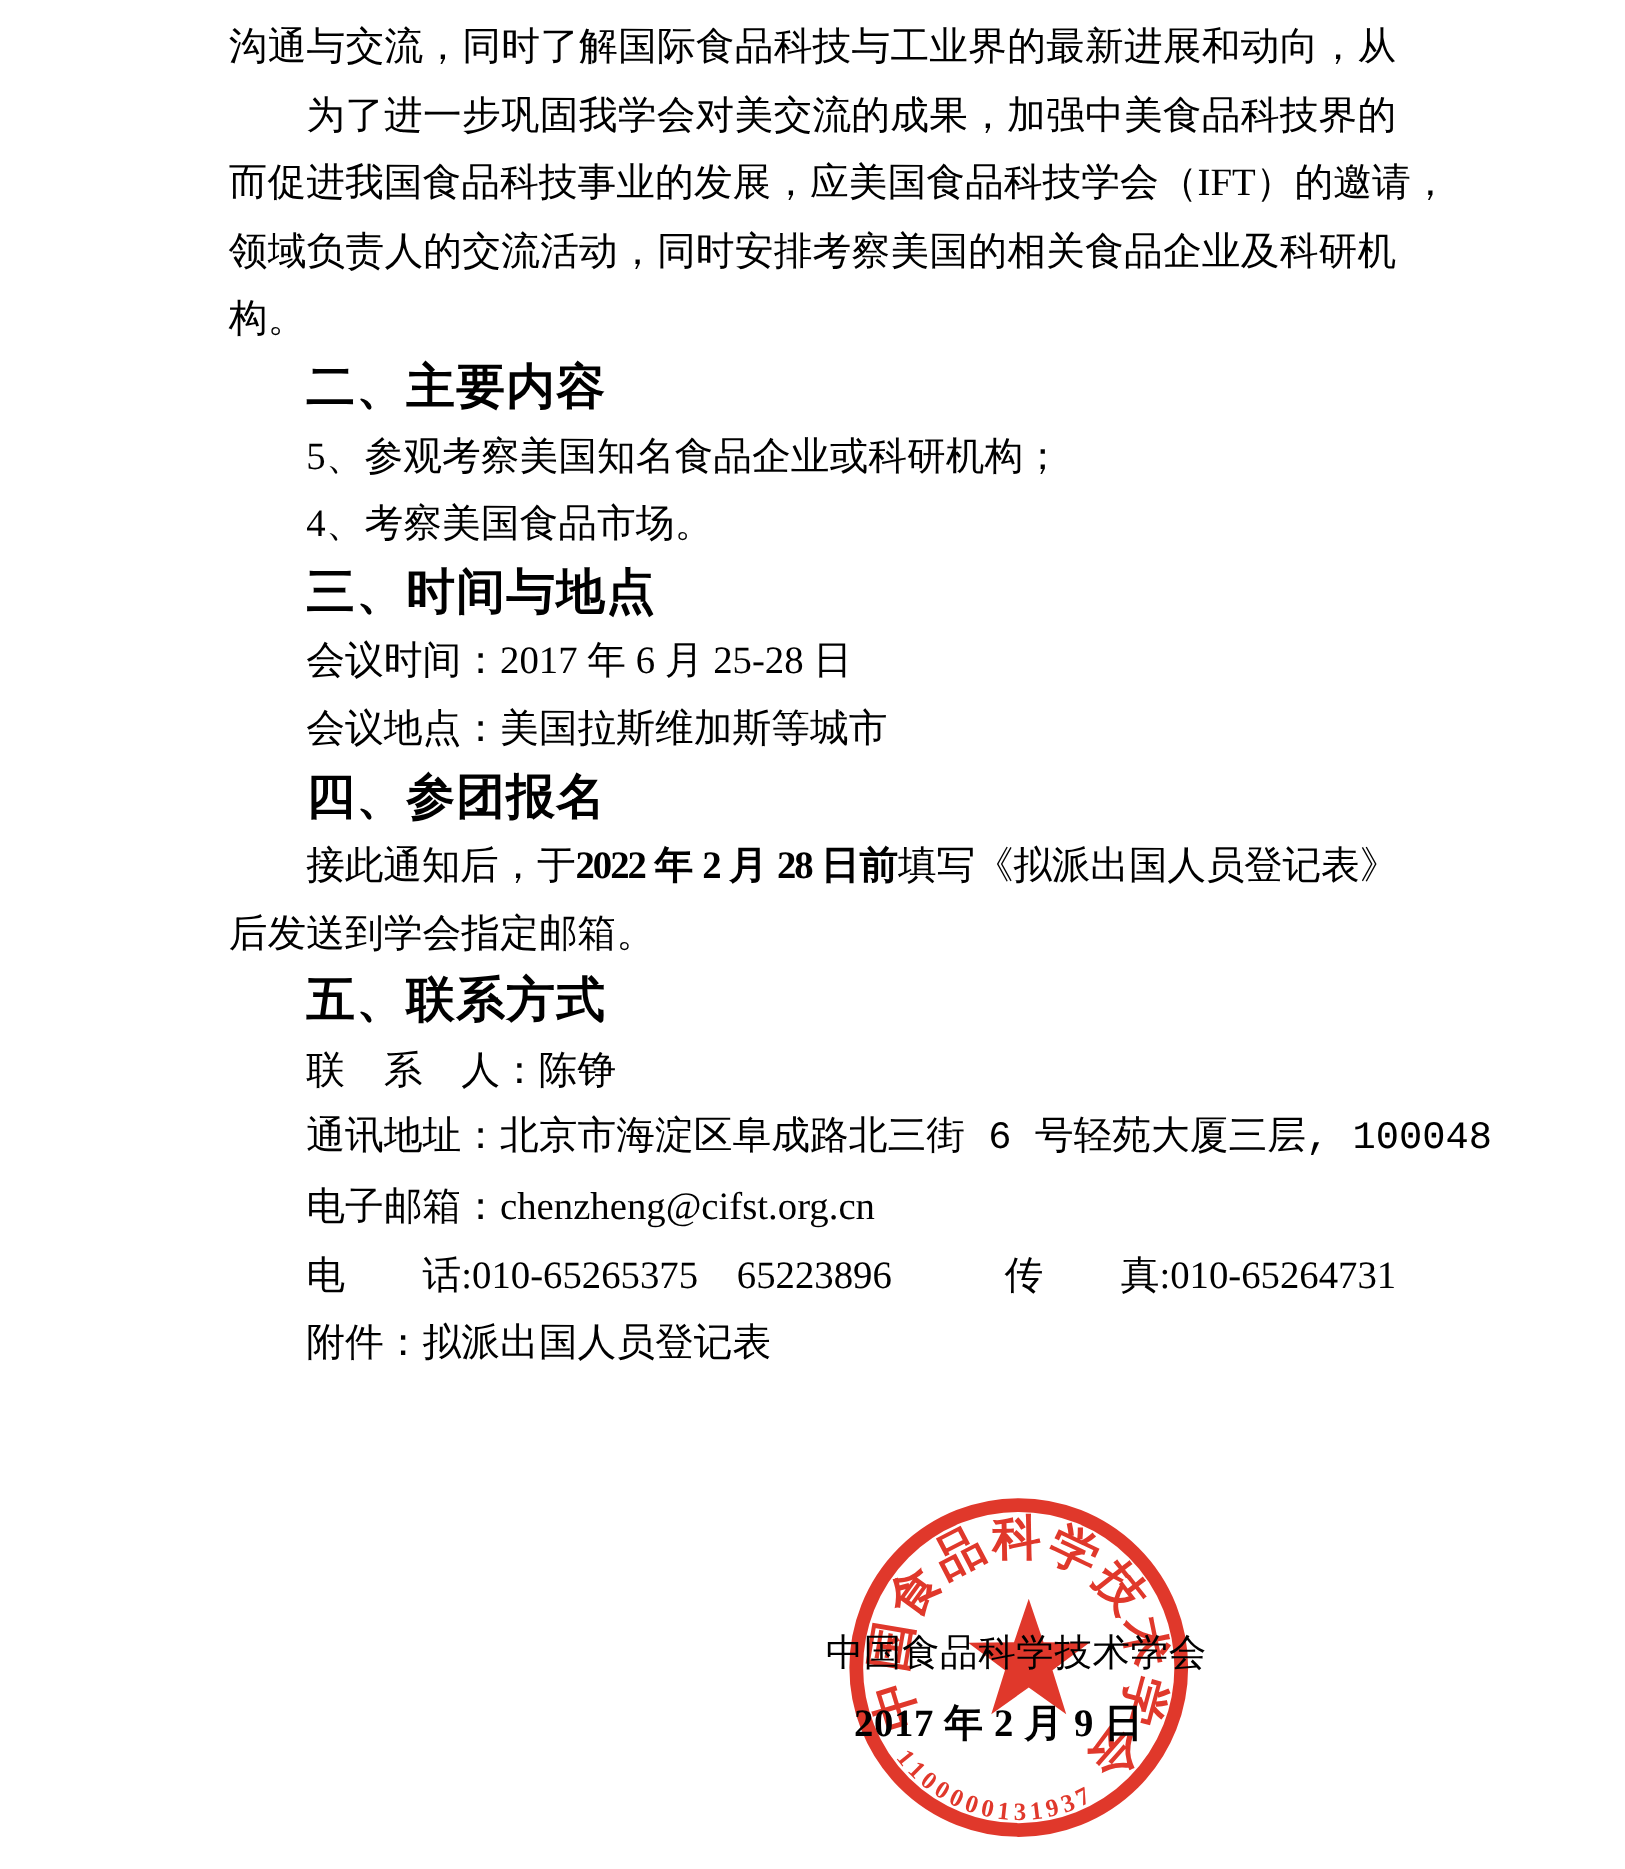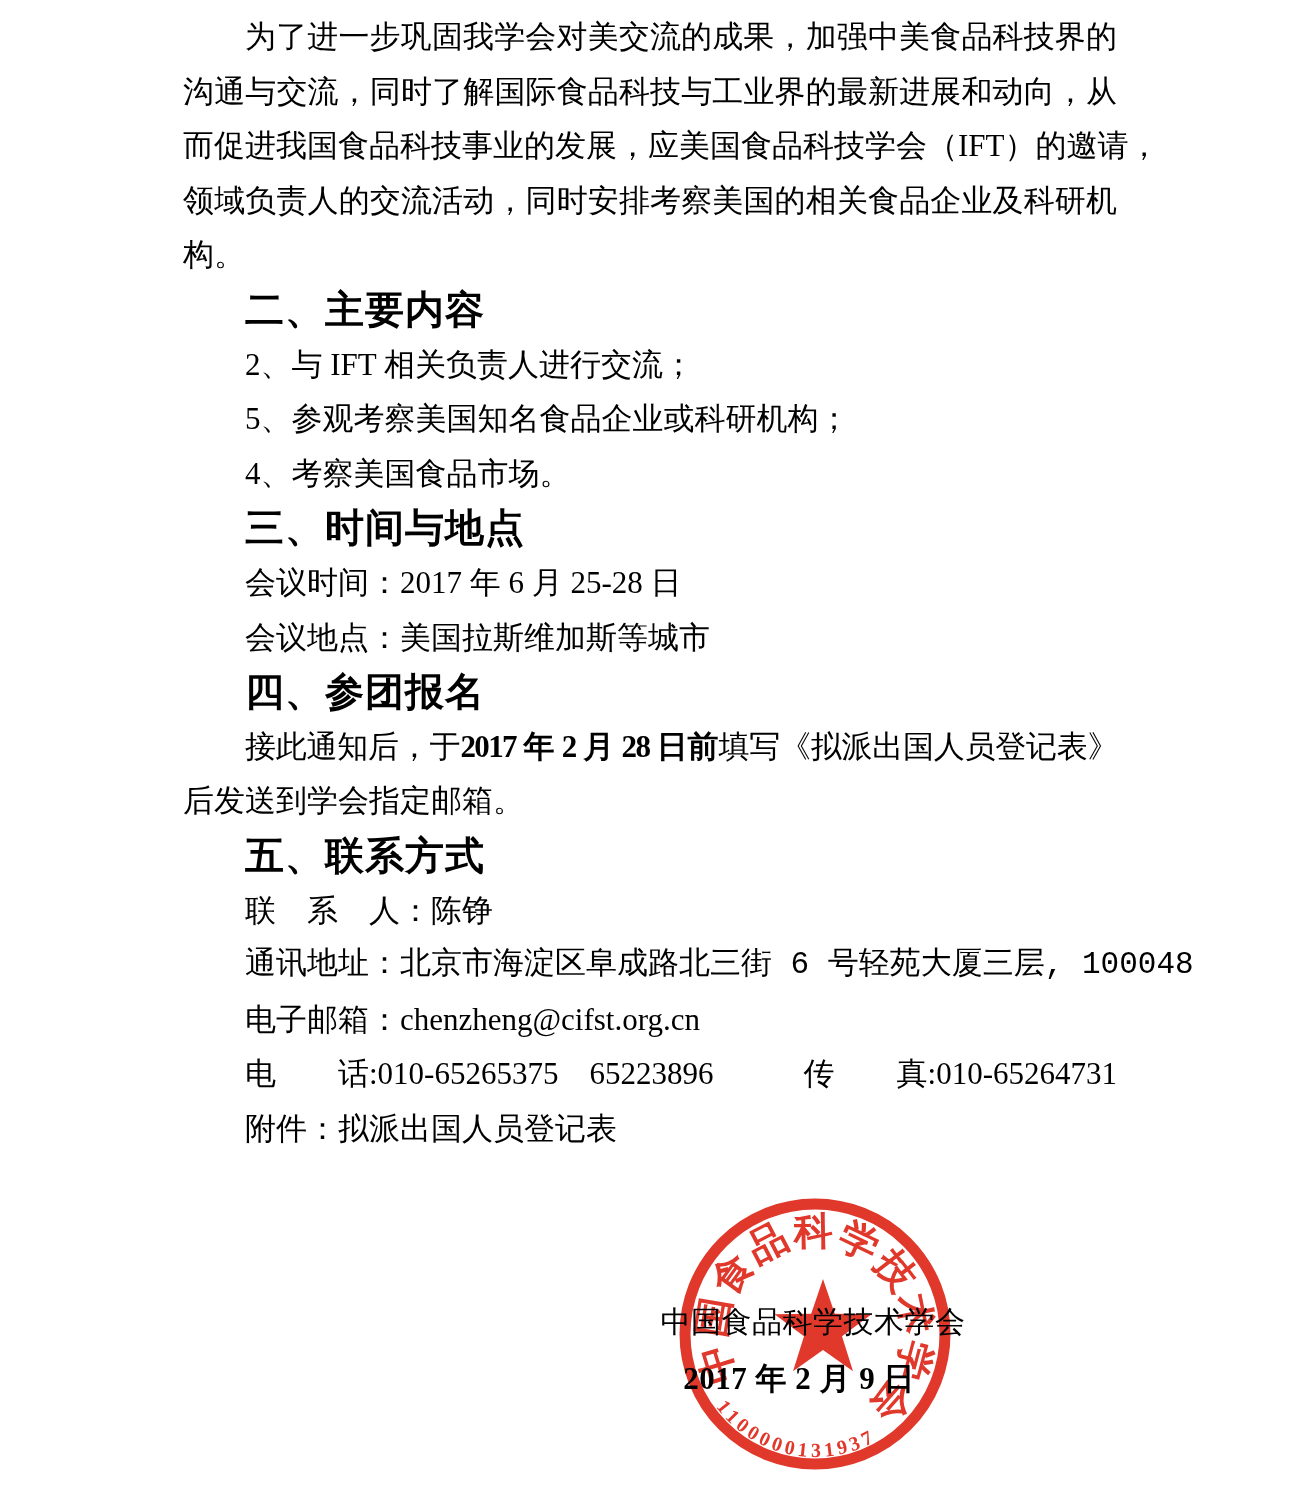--- a/index.html
+++ b/index.html
@@ -41,34 +41,33 @@
     mix-blend-mode:multiply;opacity:.93;
   }
   #seal text{font-family:"Liberation Serif","DejaVu Serif",serif;font-weight:700;}
 </style>
 </head>
 <body>
 
 <div class="page">
 
   <div class="doc" id="doc">
+      <div class="line k-pfull">沟通与交流，同时了解国际食品科技与工业界的最新进展和动向，从</div>
       <div class="line k-pfirst">为了进一步巩固我学会对美交流的成果，加强中美食品科技界的</div>
-      <div class="line k-pfull">沟通与交流，同时了解国际食品科技与工业界的最新进展和动向，从</div>
       <div class="line k-pfull">而促进我国食品科技事业的发展，应美国食品科技学会（IFT）的邀请，</div>
       <div class="line k-pfull">领域负责人的交流活动，同时安排考察美国的相关食品企业及科研机</div>
       <div class="line k-plast">构。</div>
       <div class="line k-heading">二、主要内容</div>
-      <div class="line k-item">2、与 IFT 相关负责人进行交流；</div>
       <div class="line k-item">5、参观考察美国知名食品企业或科研机构；</div>
       <div class="line k-item">4、考察美国食品市场。</div>
       <div class="line k-heading">三、时间与地点</div>
       <div class="line k-item">会议时间：2017 年 6 月 25-28 日</div>
       <div class="line k-item">会议地点：美国拉斯维加斯等城市</div>
       <div class="line k-heading">四、参团报名</div>
-      <div class="line k-rich"><span>接此通知后，于</span><b>2017 年 2 月 28 日前</b><span>填写《拟派出国人员登记表》</span></div>
+      <div class="line k-rich"><span>接此通知后，于</span><b>2022 年 2 月 28 日前</b><span>填写《拟派出国人员登记表》</span></div>
       <div class="line k-plast">后发送到学会指定邮箱。</div>
       <div class="line k-heading">五、联系方式</div>
       <div class="line k-item">联　系　人：陈铮</div>
       <div class="line k-itemfull">通讯地址：北京市海淀区阜成路北三街 6 号轻苑大厦三层, 100048</div>
       <div class="line k-item">电子邮箱：chenzheng@cifst.org.cn</div>
       <div class="line k-split">
         <span>电　　话:010-65265375　65223896</span>
         <span>传　　真:010-65264731</span>
       </div>
       <div class="line k-item">附件：拟派出国人员登记表</div>

